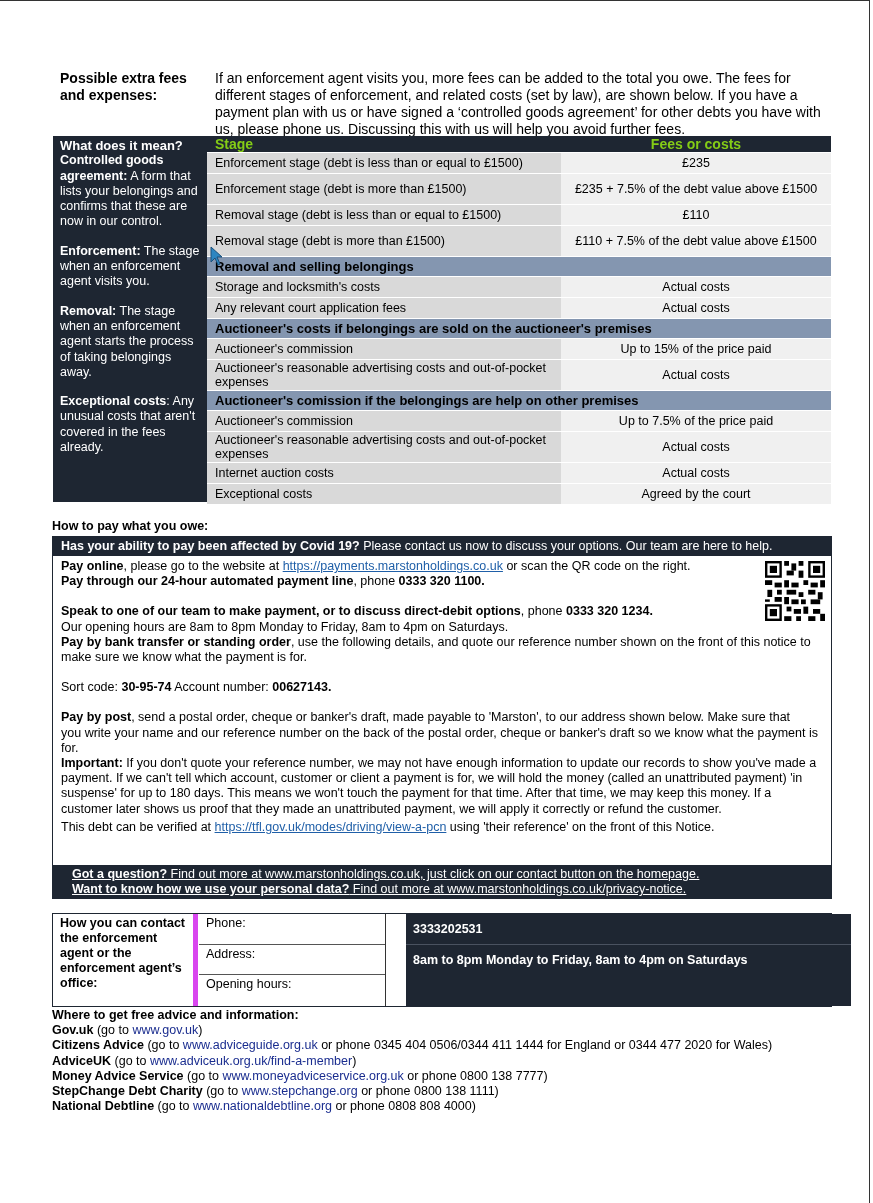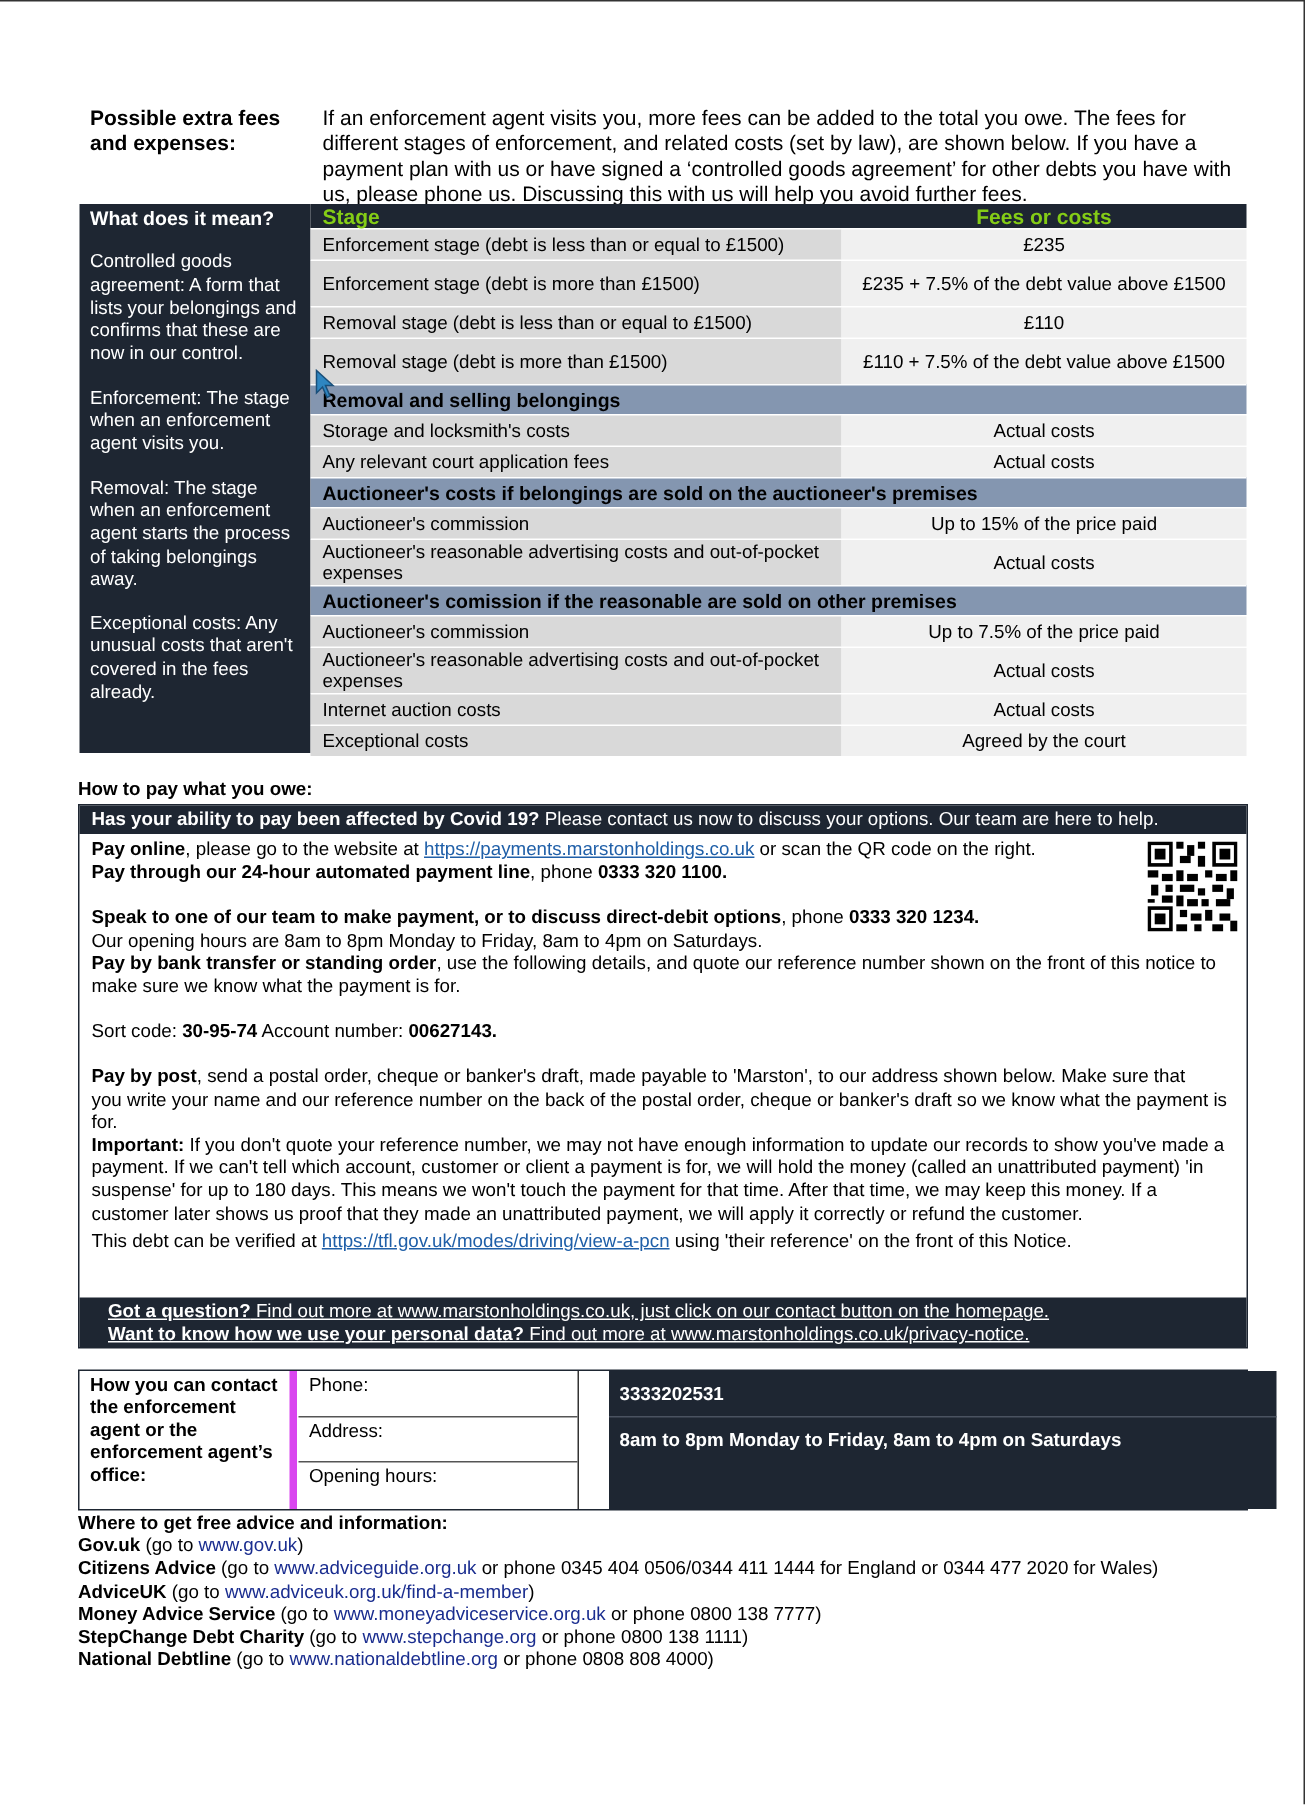--- a/index.html
+++ b/index.html
@@ -12,23 +12,23 @@
     position: absolute; left: 0; top: 0; width: 870px; height: 1203px;
     border-top: 1px solid #333; border-right: 1px solid #333; box-sizing: border-box;
   }
   .abs { position: absolute; }
   .intro-label { left: 60px; top: 70px; width: 140px; font-weight: bold; font-size: 14px; line-height: 17px; }
   .intro-text { left: 215px; top: 70px; width: 615px; font-size: 14px; line-height: 17px; }
 
   
   .fees { position: absolute; left: 53px; top: 136px; width: 778px; height: 366px; }
   .side { position: absolute; left: 0; top: 0; width: 154px; height: 366px; background: #1e2632; color: #fff; font-size: 12.5px; line-height: 15.3px; padding: 2px 6px 0 7px; box-sizing: border-box; }
-  .side .q { font-weight: bold; font-size: 13px; margin-bottom: 14px; }
+  .side .q { font-weight: bold; font-size: 13px; }
   .side p { margin: 0 0 14px 0; }
-  .side b { font-weight: normal; }
+  .side b { font-weight: bold; }
   .grid { position: absolute; left: 154px; top: 0; width: 624px; }
   .row { display: flex; align-items: center; font-size: 12.5px; }
   .row .s { width: 354px; background: #d9d9d9; padding-left: 8px; box-sizing: border-box; line-height: 14px; align-self: stretch; display: flex; align-items: center; }
   .row .f { width: 270px; background: #f0f0f0; text-align: center; line-height: 14px; align-self: stretch; display: flex; align-items: center; justify-content: center; }
   .row.hdr { background: #1e2632; color: #84cc16; font-weight: bold; font-size: 14px; height: 16px; }
   .row.hdr .s, .row.hdr .f { background: transparent; }
   .row.sec { background: #8496b0; font-weight: bold; font-size: 13px; height: 20px; padding-left: 8px; box-sizing: border-box; border-top: 1px solid #fff; }
   .row.r20 { height: 20px; border-top: 1px solid #fff; }
   .row.r30 { height: 30px; border-top: 1px solid #fff; }
 
@@ -107,21 +107,21 @@
     <div class="row sec">Auctioneer's costs if belongings are sold on the auctioneer's premises</div>
     <div class="row r20">
         <div class="s">Auctioneer's commission</div>
         <div class="f">Up to 15% of the price paid</div>
       </div>
     <div class="row r30">
         <div class="s">Auctioneer's reasonable advertising costs and out-of-pocket expenses</div>
         <div class="f">Actual costs</div>
       </div>
 
-    <div class="row sec">Auctioneer's comission if the reasonable are sold on other premises</div>
+    <div class="row sec">Auctioneer's comission if the belongings are help on other premises</div>
     <div class="row r20">
         <div class="s">Auctioneer's commission</div>
         <div class="f">Up to 7.5% of the price paid</div>
       </div>
     <div class="row r30">
         <div class="s">Auctioneer's reasonable advertising costs and out-of-pocket expenses</div>
         <div class="f">Actual costs</div>
       </div>
     <div class="row r20">
         <div class="s">Internet auction costs</div>

